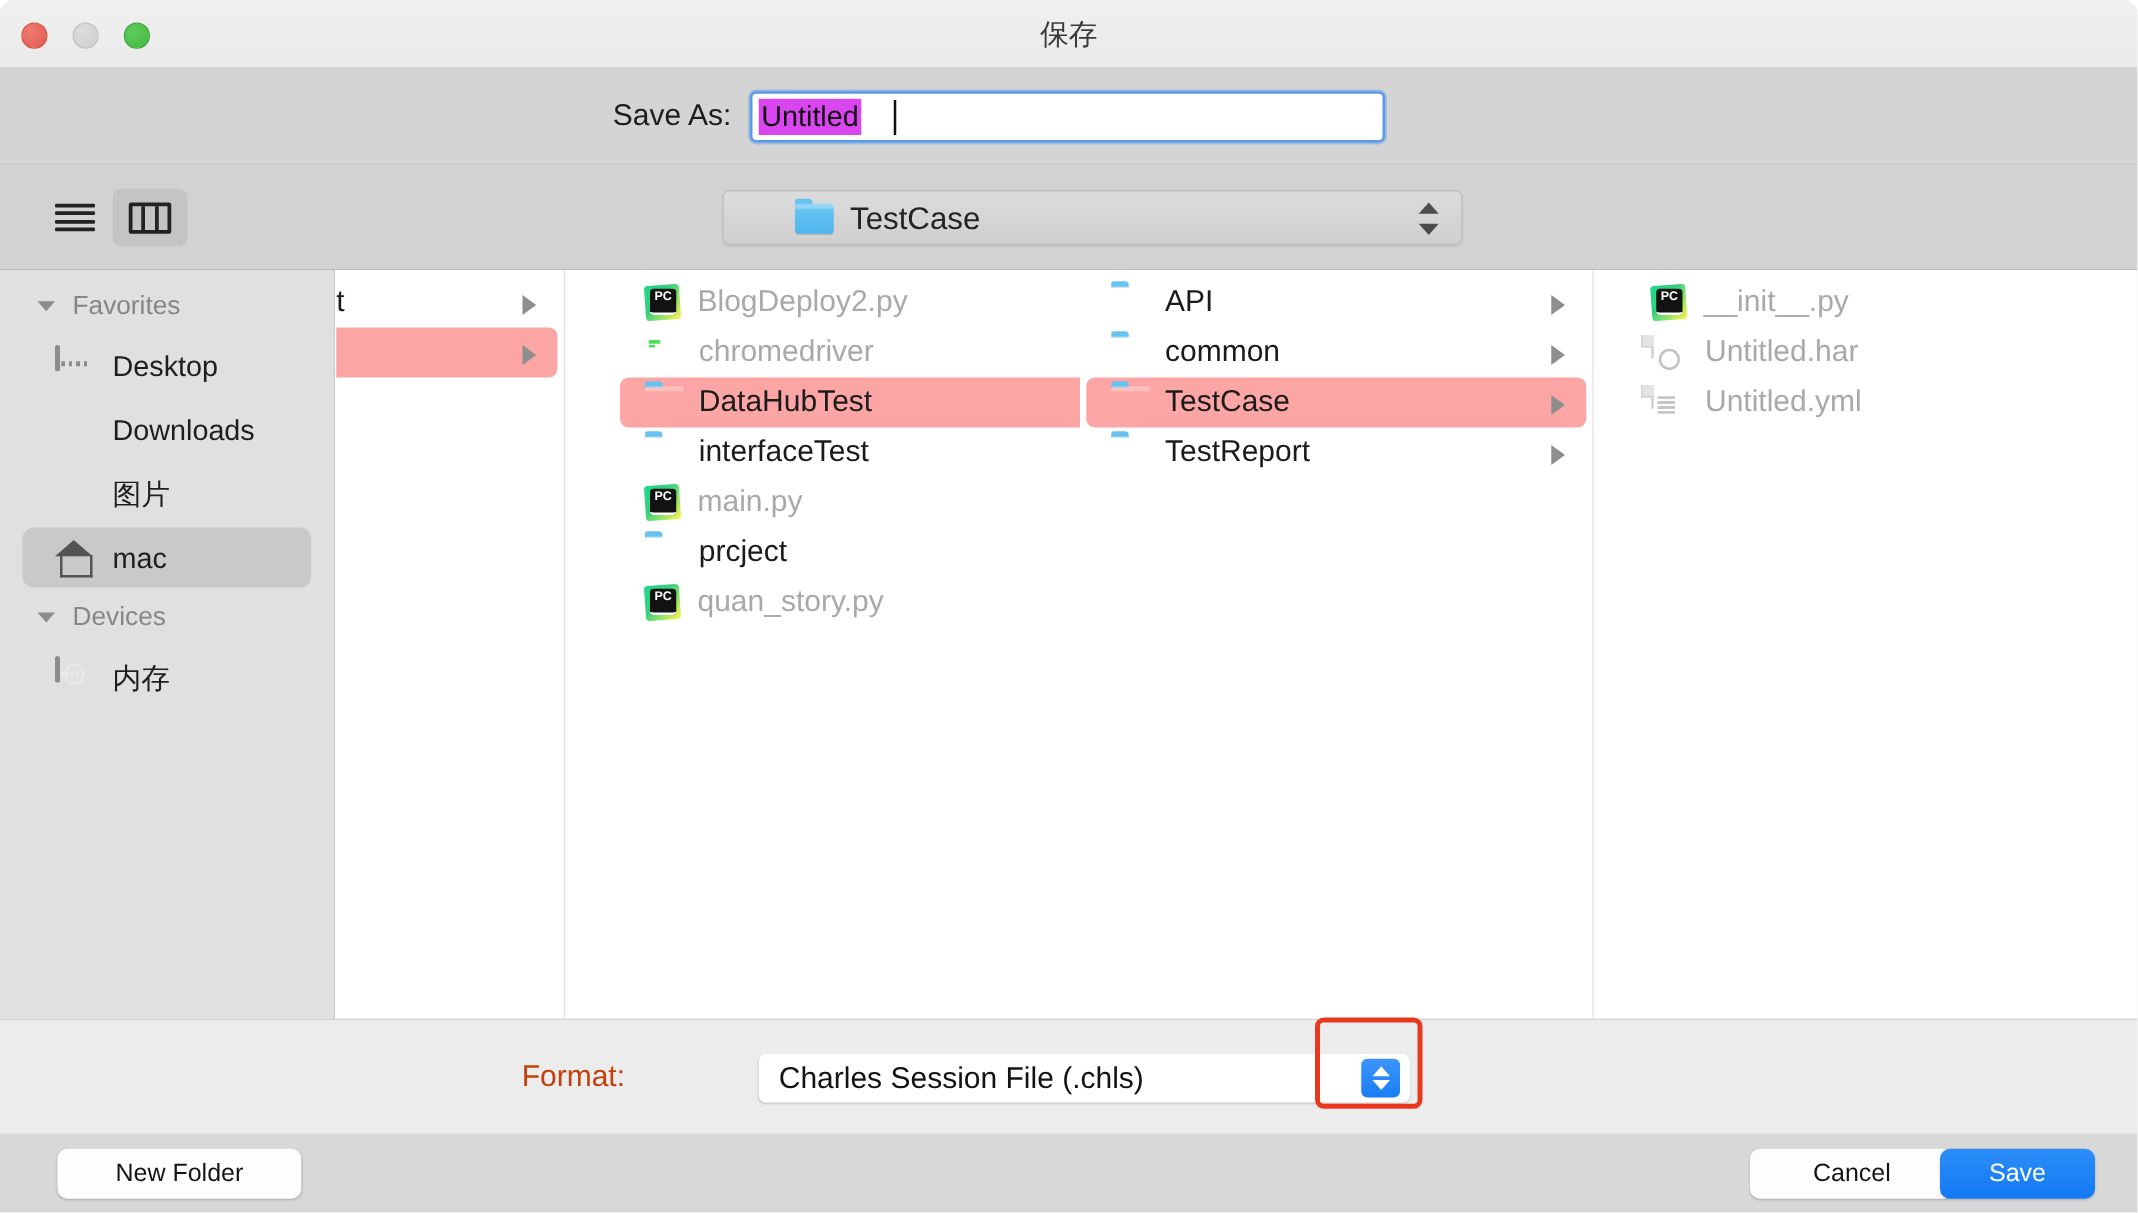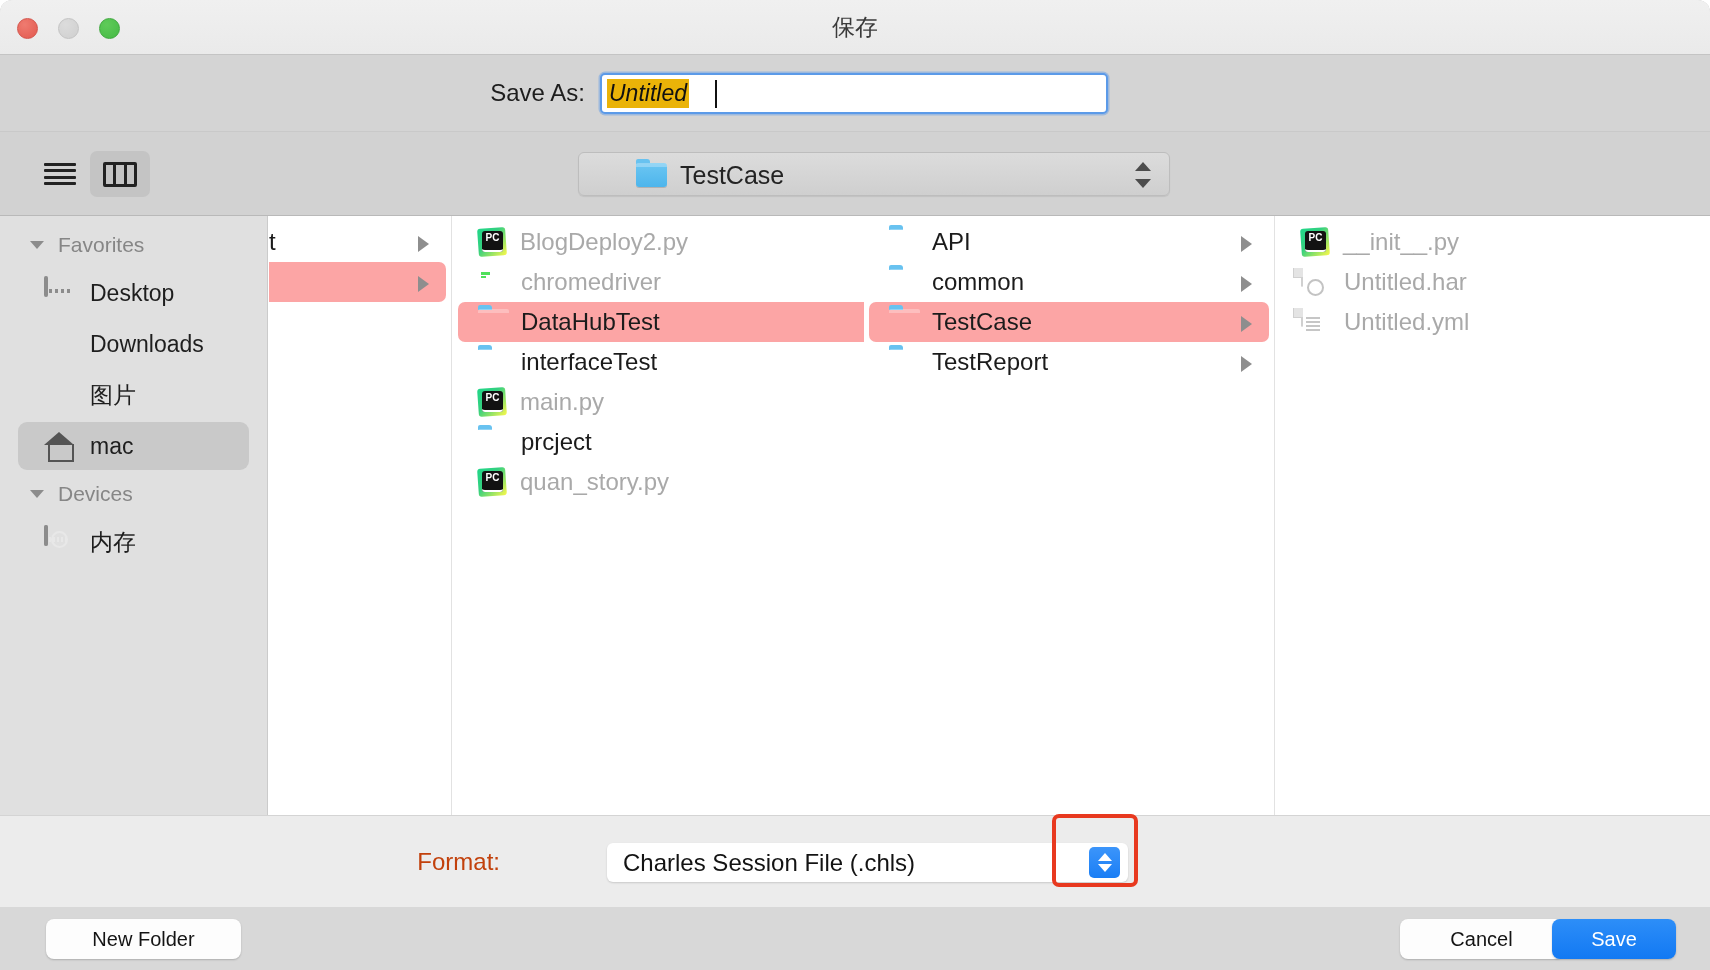--- a/index.html
+++ b/index.html
@@ -55,22 +55,21 @@
     background: #ffffff;
     border: 2px solid #5b9ae8;
     border-radius: 5px;
     box-shadow: 0 0 0 1.5px rgba(91,154,232,0.45);
   }
   .saveas-value {
     position: absolute; left: 5px; top: 4px;
     height: 29px; line-height: 29px;
     padding: 0 2px;
     font-size: 23px; color: #111111;
-    background: #eab308;
-    font-style: italic;
+    background: #d946ef;
   }
   .caret {
     position: absolute; left: 113px; top: 5px;
     width: 2px; height: 28px; background: #111;
   }
 
   
   .toolbar {
     position: absolute; top: 131px; left: 0;
     width: 1710px; height: 84px;
@@ -210,23 +209,23 @@
   
   .columns { position: absolute; left: 269px; top: 0; height: 600px; width: 1441px; }
   .col {
     position: absolute; top: 0; height: 600px;
     background: #ffffff;
     border-right: 1px solid #e2e2e2;
     padding-top: 6px;
     overflow: hidden;
   }
   .col.c1 { left: 0;   width: 183px; }
-  .col.c2 { left: 184px; width: 494px; }
+  .col.c2 { left: 184px; width: 494px; padding-left: 38px; }
   .col.c3 { left: 595px; width: 411px; }
-  .col.c4 { left: 1007px; width: 434px; border-right: none; }
+  .col.c4 { left: 1007px; width: 434px; border-right: none; padding-left: 20px; }
 
   .row {
     display: flex; align-items: center;
     height: 40px; margin: 0 5px;
     padding-left: 20px;
     border-radius: 7px;
     position: relative;
   }
   .row.selected { background: #fca5a5; }
   .row-name { font-size: 24px; color: #1b1b1b; white-space: nowrap; }

